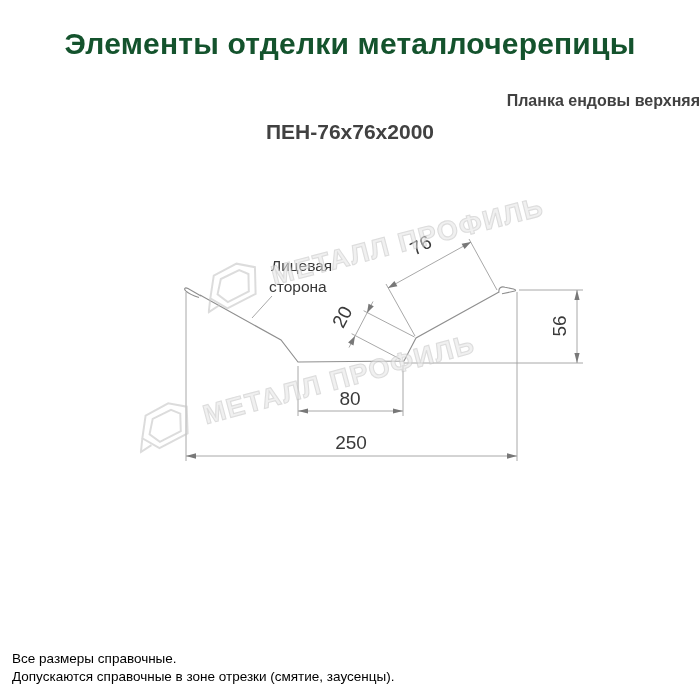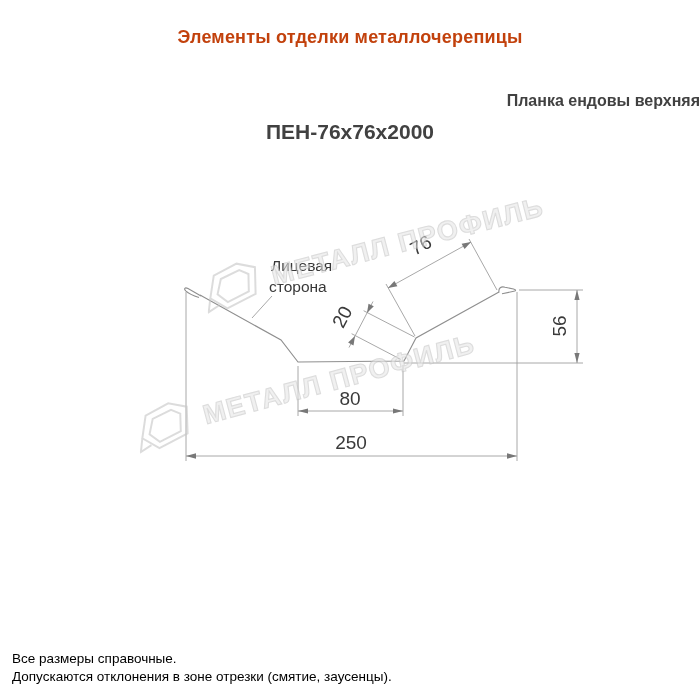--- a/index.html
+++ b/index.html
@@ -2,21 +2,21 @@
 <html><head>
 <meta charset="utf-8">
 <style>
   html,body{margin:0;padding:0;background:#ffffff;}
   #stage{
     position:relative;width:700px;height:700px;background:#ffffff;overflow:hidden;
     font-family:"Liberation Sans", sans-serif;
   }
   .title{
     position:absolute;left:0;right:0;top:27px;text-align:center;
-    font-size:18px;font-weight:bold;color:#c2410c;letter-spacing:0.2px;
+    font-size:30px;font-weight:bold;color:#14532d;letter-spacing:0.2px;
   }
   .subtitle{
     position:absolute;left:0;right:0;top:92px;text-align:right;
     font-size:16px;font-weight:bold;color:#414141;
   }
   .product-code{
     position:absolute;left:0;right:0;top:120px;text-align:center;
     font-size:21px;font-weight:bold;color:#414141;
   }
   .footnotes{
@@ -121,16 +121,16 @@
         <path d="M 6 30 L 15 9 L 40 3 L 57 11 L 51 37 L 20 44 Z"></path>
         <path d="M 14 28 L 21 14 L 41 10 L 49 16 L 45 33 L 22 38 Z"></path>
         <path d="M 6 30 L 1 43 L 13 39"></path>
       </g>
     </svg>
     <span class="wm-text">МЕТАЛЛ ПРОФИЛЬ</span>
   </div>
 
   <div class="footnotes">
     <div>Все размеры справочные.</div>
-    <div>Допускаются отклонения в зоне отрезки (смятие, заусенцы).</div>
+    <div>Допускаются справочные в зоне отрезки (смятие, заусенцы).</div>
   </div>
 
 </div>
 
 </body></html>

